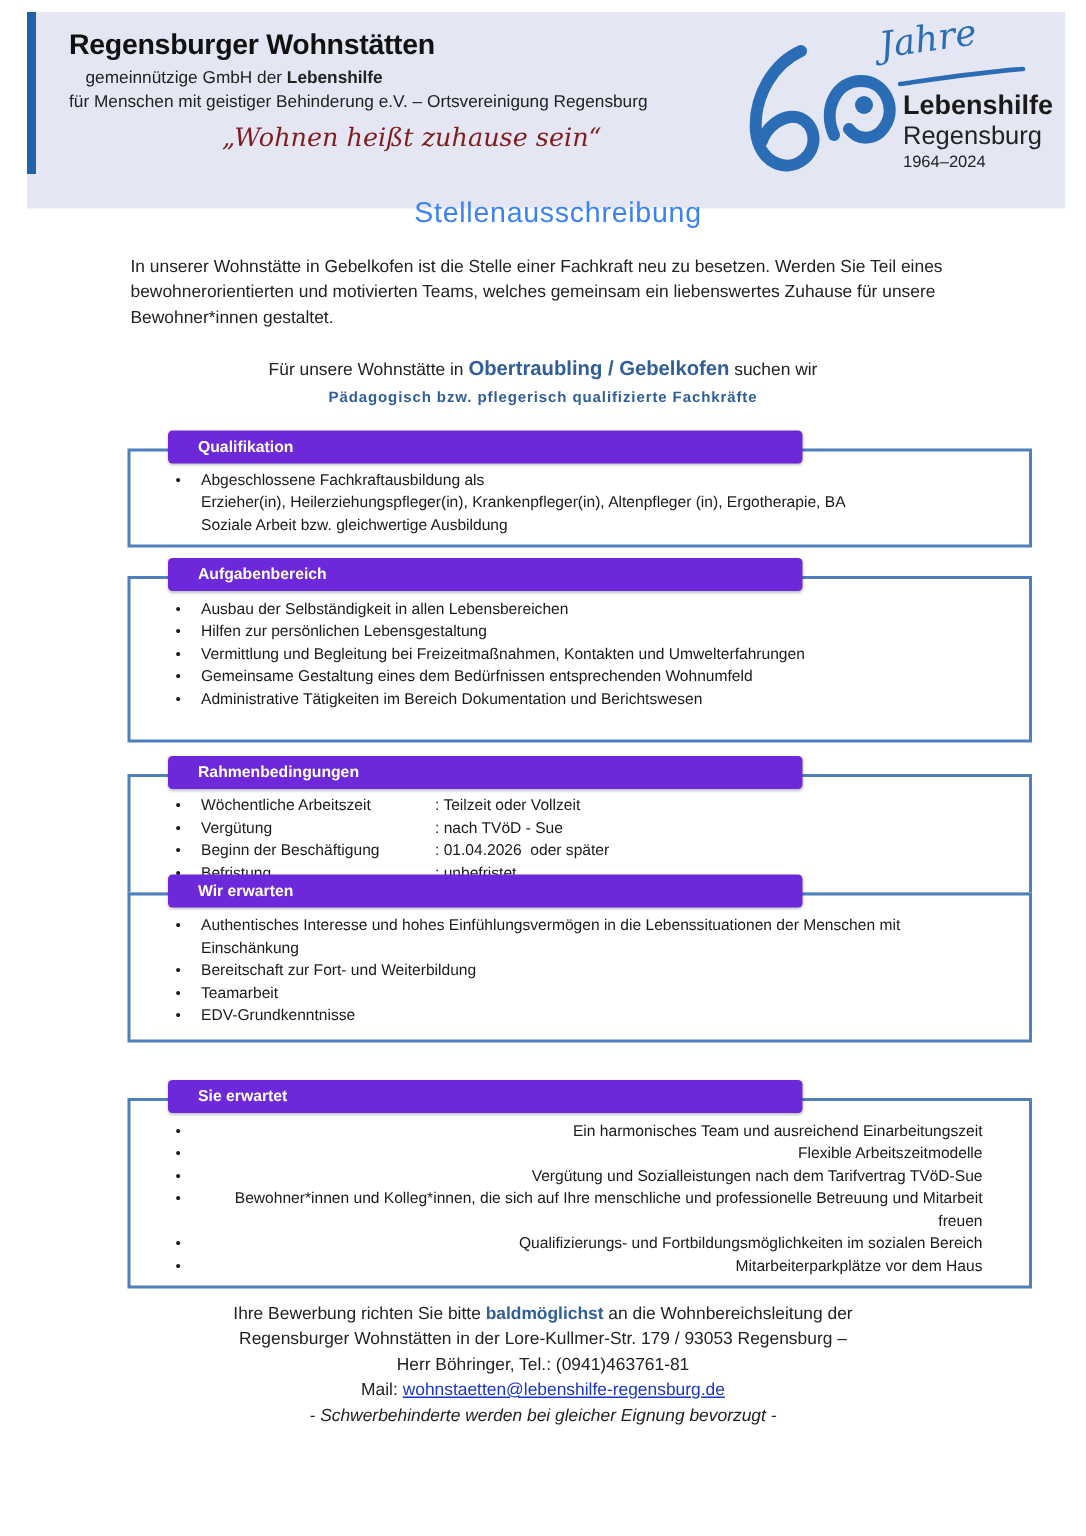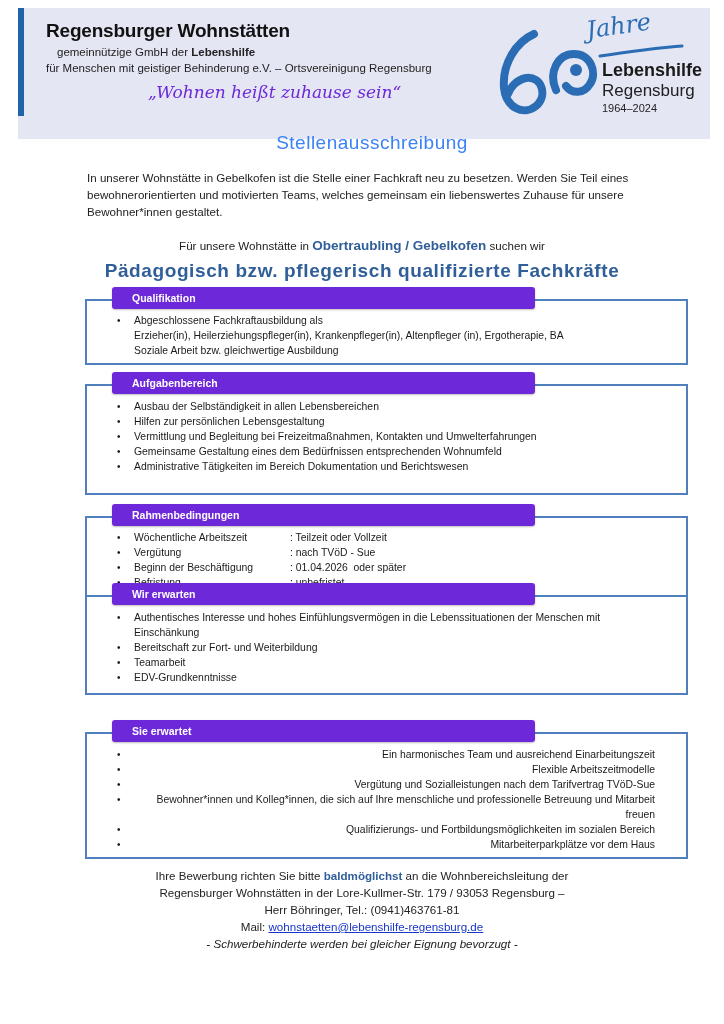--- a/index.html
+++ b/index.html
@@ -9,33 +9,33 @@
   }
   .header {
     position:absolute; left:18px; top:8px; width:692px; height:131px;
     background:#e4e7f3;
   }
   .header .bar { position:absolute; left:0; top:0; width:6px; height:108px; background:#1f63a8; }
   .org-title { position:absolute; left:28px; top:12px; font-size:19px; font-weight:bold; color:#111; letter-spacing:-0.2px; }
   .org-sub1 { position:absolute; left:28px; top:38px; font-size:11.5px; color:#222;margin-left:11px; }
   .org-sub1 b { font-weight:bold; }
   .org-sub2 { position:absolute; left:28px; top:54px; font-size:11.5px; color:#222; }
-  .motto { position:absolute; left:130px; top:74px; font-family:"DejaVu Serif", serif; font-style:italic; font-size:17px; color:#6d28d9; }
+  .motto { position:absolute; left:130px; top:74px; font-family:"DejaVu Serif", serif; font-style:italic; font-size:17px; color:#7f1d1d; }
   .logo { position:absolute; left:472px; top:0; width:238px; height:108px; }
   .logo-60 { position:absolute; left:4px; top:20px; }
   .logo-jahre { position:absolute; left:96px; top:4px; font-family:"DejaVu Serif", serif; font-style:italic; font-size:24px; color:#2a6db5; transform:rotate(-8deg); }
   .logo-name { position:absolute; left:112px; top:52px; font-size:18px; font-weight:bold; color:#1a1a1a; }
   .logo-city { position:absolute; left:112px; top:73px; font-size:17px; color:#222; }
   .logo-years { position:absolute; left:112px; top:94px; font-size:11px; color:#222; }
 
   .title { position:absolute; left:0; width:724px; top:132px; text-align:center; font-size:19px; font-weight:normal; color:#3b82f6; letter-spacing:0.5px;padding-left:10px; }
   .intro { position:absolute; left:87px; top:169px; width:560px; font-size:11.6px; line-height:17px; color:#222; }
   .search-line { position:absolute; left:0; width:724px; top:238px; text-align:center; font-size:11.6px; color:#222; }
   .search-line .loc { font-weight:bold; font-size:13.5px; color:#2f5e99; }
-  .position-title { position:absolute; left:0; width:724px; top:260px; text-align:center; font-weight:bold; font-size:19px; color:#2f5e99; letter-spacing:0.6px; }
+  .position-title { position:absolute; left:0; width:724px; top:260px; text-align:center; font-weight:bold; font-size:10px; color:#2f5e99; letter-spacing:0.6px; }
 
   .section { position:absolute; left:85px; width:603px; }
   .section .box { position:absolute; left:0; right:0; border:2px solid #4f7fbd; background:#fff; }
   .section .tab {
     position:absolute; left:27px; width:423px; height:22px; top:0;
     background:#6d28d9; border-radius:3px; box-shadow:0 1px 2px rgba(0,0,0,0.25);
     color:#fff; font-weight:bold; font-size:10.5px; line-height:22px; padding-left:20px; box-sizing:border-box;
   }
   .section ul { position:absolute; left:30px; margin:0; padding:0; list-style:none; font-size:10.4px; line-height:15px; color:#1a1a1a; }
   .section li { position:relative; padding-left:19px; }

